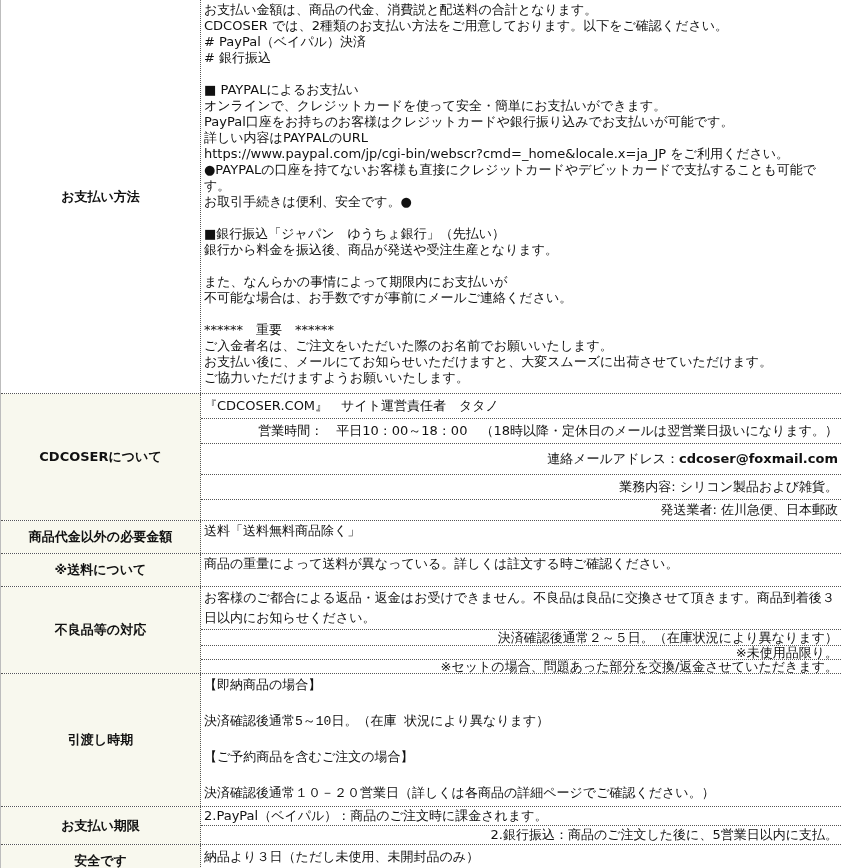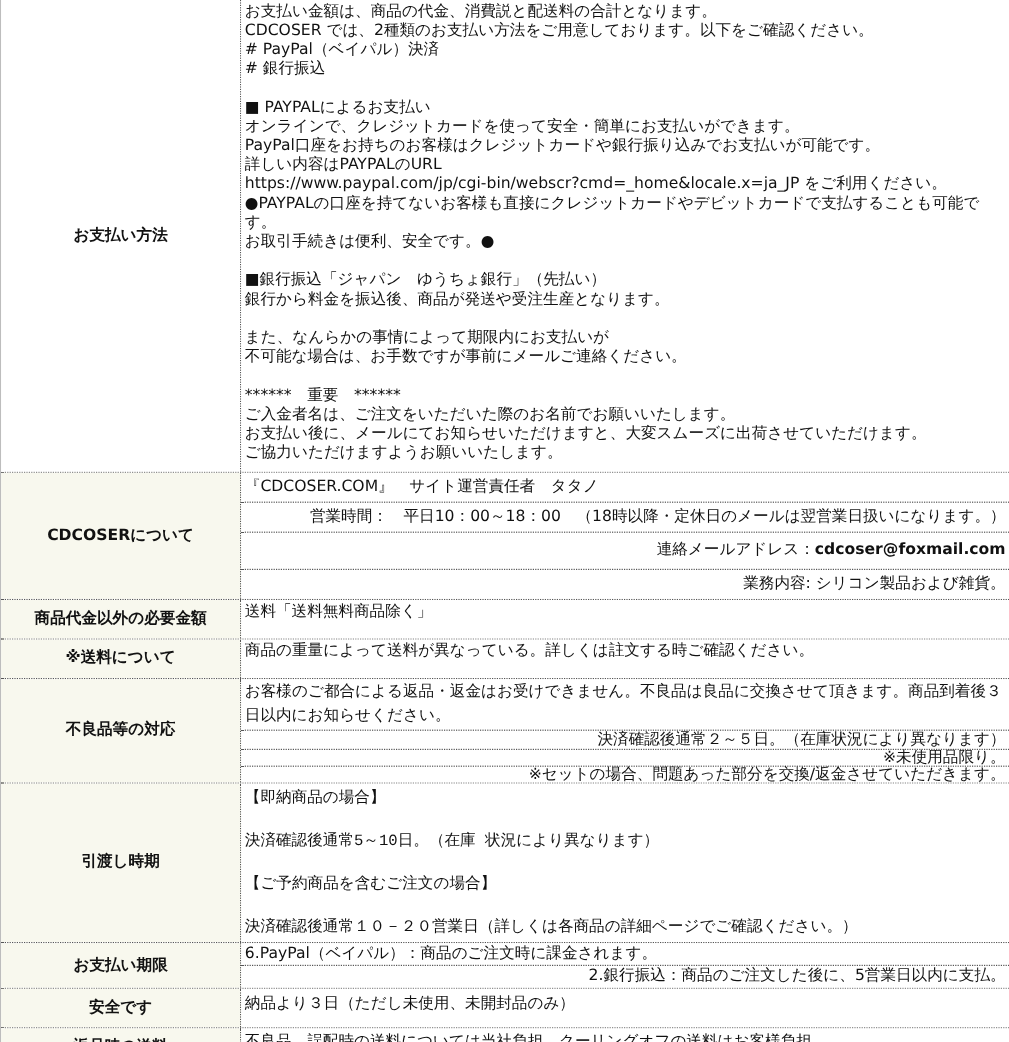--- a/index.html
+++ b/index.html
@@ -90,20 +90,21 @@
     <div class="hcell">
       <span>CDCOSERについて</span>
     </div>
     <div class="ccell stack">
       <div class="subcell">『CDCOSER.COM』　サイト運営責任者　タタノ</div>
       <div class="subcell">営業時間：　平日10：00～18：00　（18時以降・定休日のメールは翌営業日扱いになります。）</div>
       <div class="subcell email-row">
         <span>連絡メールアドレス：</span><span class="bold">cdcoser@foxmail.com</span>
       </div>
       <div class="subcell">業務内容: シリコン製品および雑貨。</div>
+      <div class="subcell thin">発送業者: 佐川急便、日本郵政</div>
     </div>
   </section>
 
   <section class="row">
     <div class="hcell">
       <span>商品代金以外の必要金額</span>
     </div>
     <div class="ccell pad single26">送料「送料無料商品除く」</div>
   </section>
 
@@ -139,21 +140,21 @@
         <div class="line">&nbsp;</div>
         <div class="line">決済確認後通常１０－２０営業日（詳しくは各商品の詳細ページでご確認ください。）</div>
       </div>
   </section>
 
   <section class="row">
     <div class="hcell">
       <span>お支払い期限</span>
     </div>
     <div class="ccell stack">
-      <div class="subcell deadline">6.PayPal（ベイパル）：商品のご注文時に課金されます。</div>
+      <div class="subcell deadline">2.PayPal（ベイパル）：商品のご注文時に課金されます。</div>
       <div class="subcell deadline">2.銀行振込：商品のご注文した後に、5営業日以内に支払。</div>
     </div>
   </section>
 
   <section class="row">
     <div class="hcell">
       <span>安全です</span>
     </div>
     <div class="ccell single22">納品より３日（ただし未使用、未開封品のみ）</div>
   </section>

